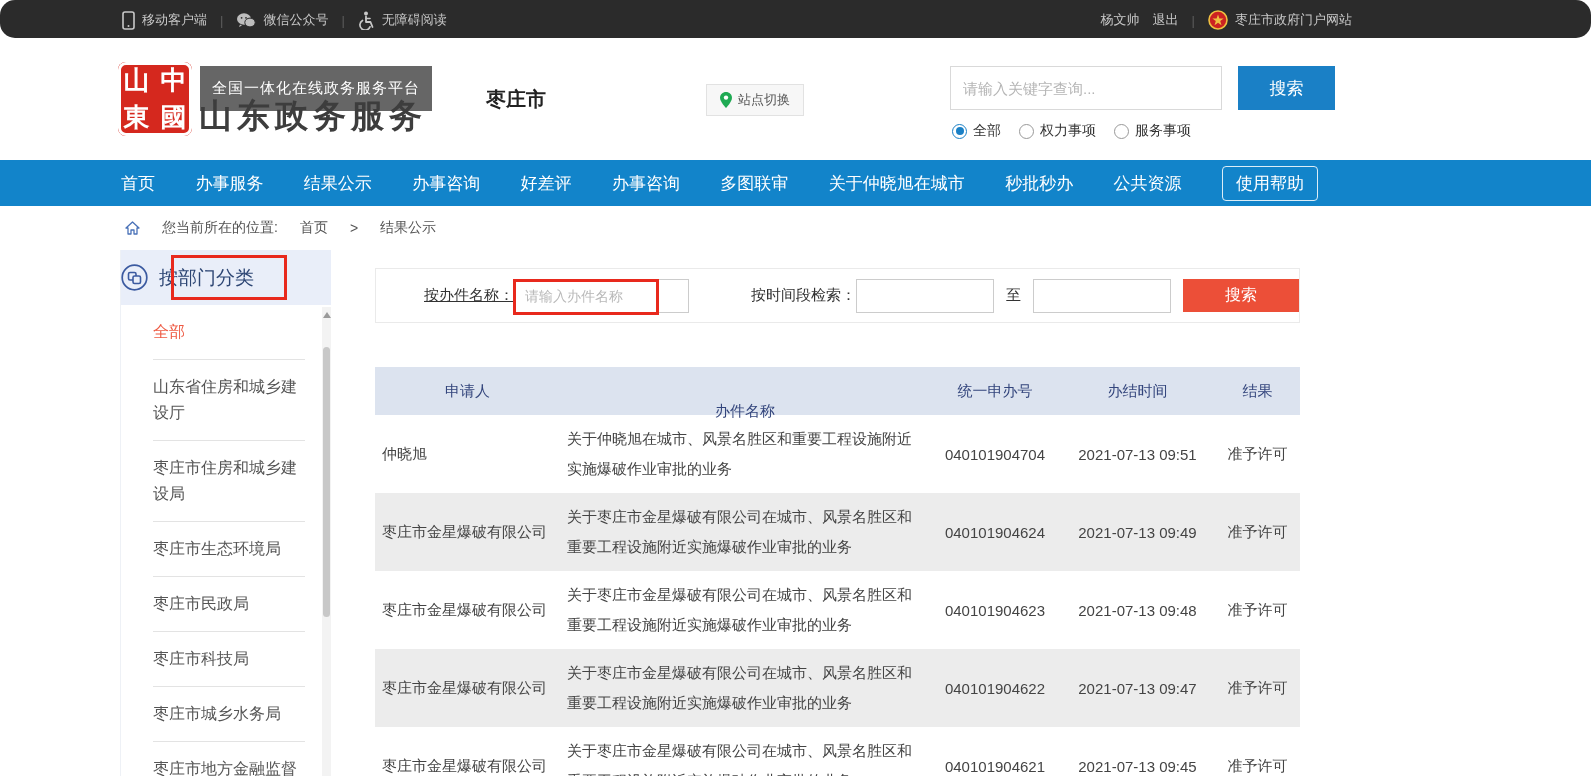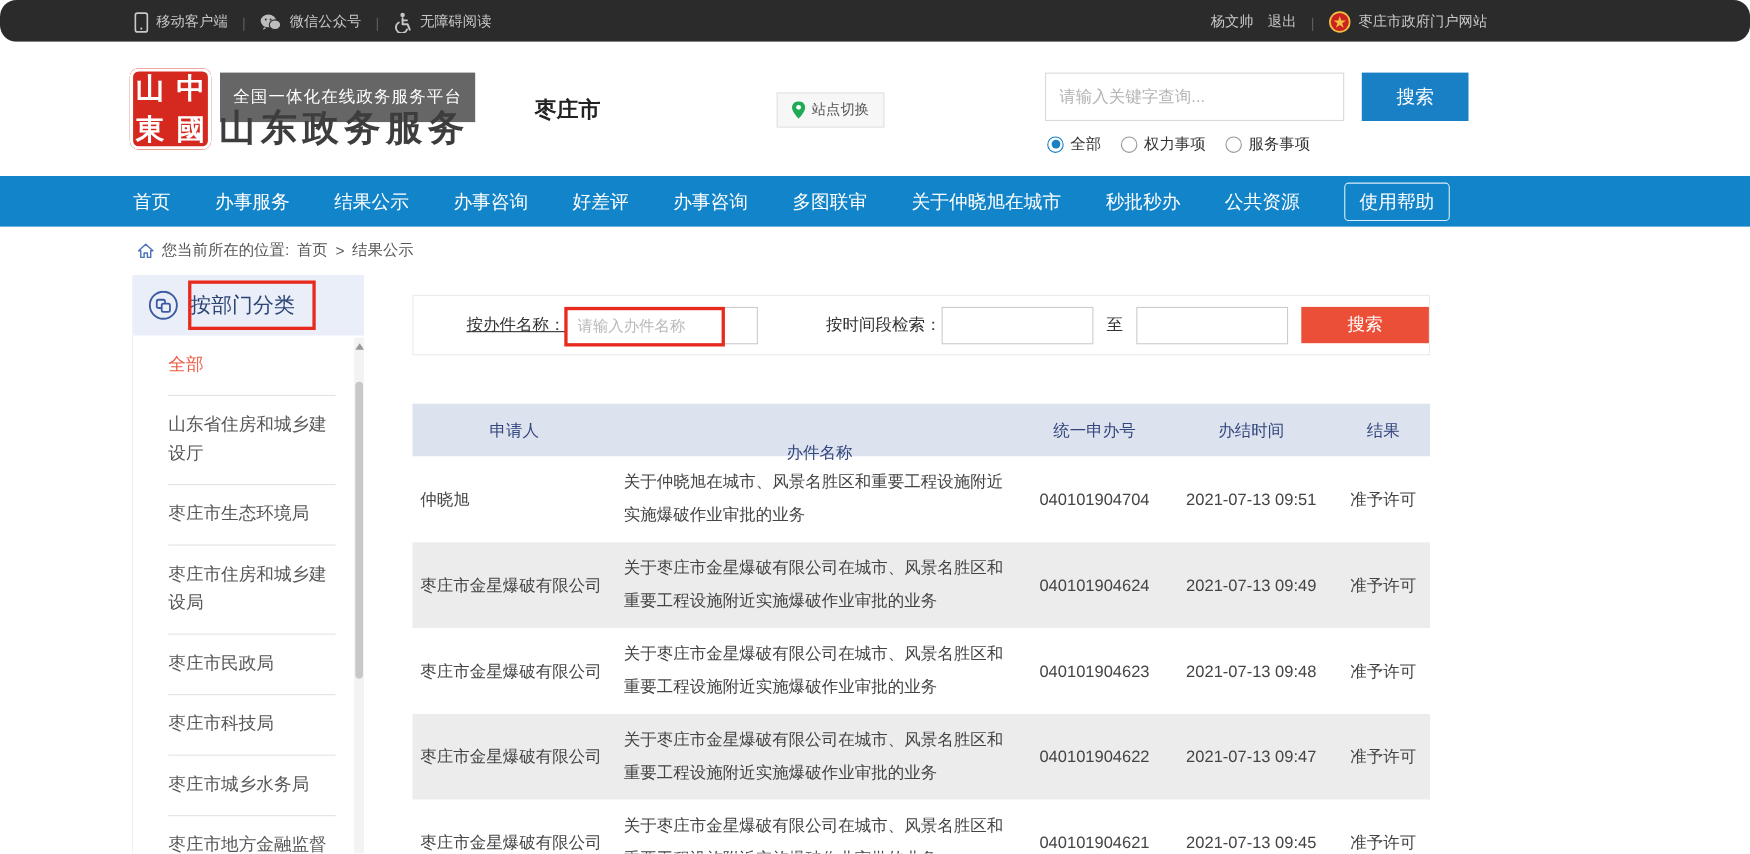--- a/index.html
+++ b/index.html
@@ -40,29 +40,29 @@
              align-items:center;justify-content:center;background:#fff;}
   .radio-dot.checked{border-color:var(--accent-blue);}
   .radio-dot.checked::after{content:"";width:8px;height:8px;border-radius:50%;background:var(--accent-blue);}
   
   .nav{height:46px;background:var(--nav-blue);display:flex;align-items:center;
        justify-content:space-between;padding:0 273px 0 121px;}
   .nav-item{color:#fff;font-size:17px;cursor:pointer;text-decoration:none;white-space:nowrap;}
   .help-btn{color:#fff;font-size:17px;border:1px solid rgba(255,255,255,.85);border-radius:4px;
             padding:5px 13px;cursor:pointer;white-space:nowrap;}
   
-  .breadcrumb{height:44px;display:flex;align-items:center;gap:7px;padding-left:125px;
+  .breadcrumb{height:44px;display:flex;align-items:center;gap:22px;padding-left:125px;
               font-size:14px;color:#555;}
   .crumb-link{cursor:pointer;color:#555;}
   
   .content{position:relative;height:526px;}
   .sidebar{position:absolute;left:120px;top:0;width:211px;height:526px;background:#fff;overflow:hidden;
            border-left:1px solid #eef1f6;}
   .side-header{height:55px;background:var(--sidebar-header-bg);display:flex;align-items:center;
-               gap:11px;padding-left:14px;position:relative;}
+               gap:11px;position:relative;}
   .side-title{font-size:19px;color:#2c4573;}
   .annotation{border:3px solid var(--annotation-red);position:absolute;pointer-events:none;z-index:5;}
   .anno-side{left:50px;top:5px;width:116px;height:45px;}
   .side-list{padding-left:32px;}
   .side-item{width:152px;font-size:16px;color:#555;line-height:26px;padding:14px 0;
              border-bottom:1px solid #e3e3e3;cursor:pointer;}
   .side-item.active{color:var(--active-item-red);}
   .side-scroll{position:absolute;right:0;top:57px;bottom:0;width:9px;background:#f3f3f3;}
   .scroll-arrow{width:0;height:0;border-left:4px solid transparent;border-right:4px solid transparent;
                 border-bottom:6px solid #9a9a9a;margin:5px auto 0;}
@@ -217,22 +217,22 @@
             <rect x="7.5" y="8.5" width="7.5" height="7.5" rx="1.5" fill="none" stroke="#3b5aa0" stroke-width="1.6"></rect>
             <rect x="12" y="12" width="7.5" height="7.5" rx="1.5" fill="#e9eef9" stroke="#3b5aa0" stroke-width="1.6"></rect>
           </svg>
       </span>
       <span class="side-title">按部门分类</span>
       <div class="annotation anno-side"></div>
     </div>
     <div class="side-list">
         <div class="side-item active">全部</div>
         <div class="side-item">山东省住房和城乡建设厅</div>
+        <div class="side-item">枣庄市住房和城乡建设局</div>
         <div class="side-item">枣庄市生态环境局</div>
-        <div class="side-item">枣庄市住房和城乡建设局</div>
         <div class="side-item">枣庄市民政局</div>
         <div class="side-item">枣庄市科技局</div>
         <div class="side-item">枣庄市城乡水务局</div>
         <div class="side-item">枣庄市地方金融监督管理局</div>
       </div>
     <div class="side-scroll">
       <div class="scroll-arrow"></div>
       <div class="scroll-thumb"></div>
     </div>
   </div>

